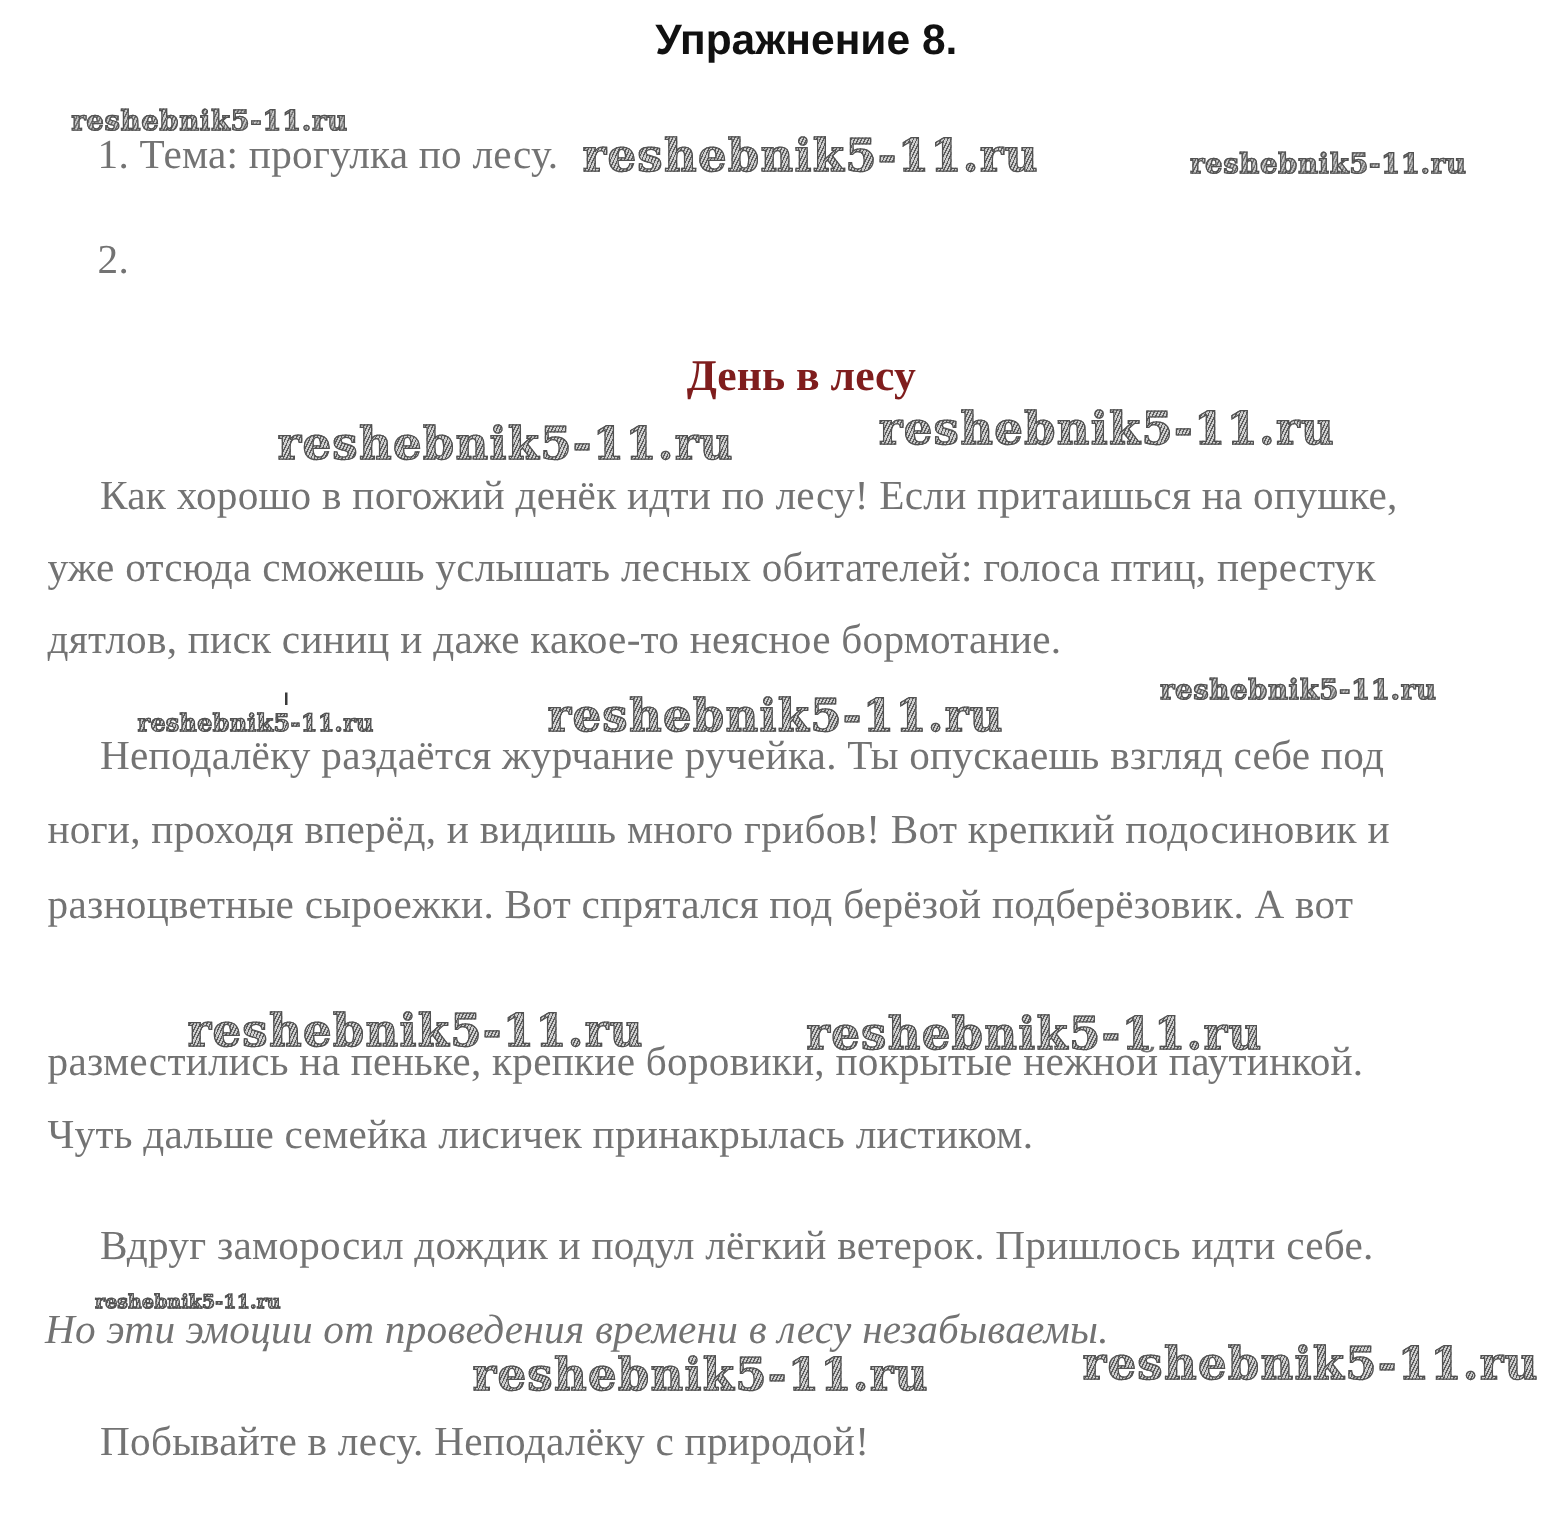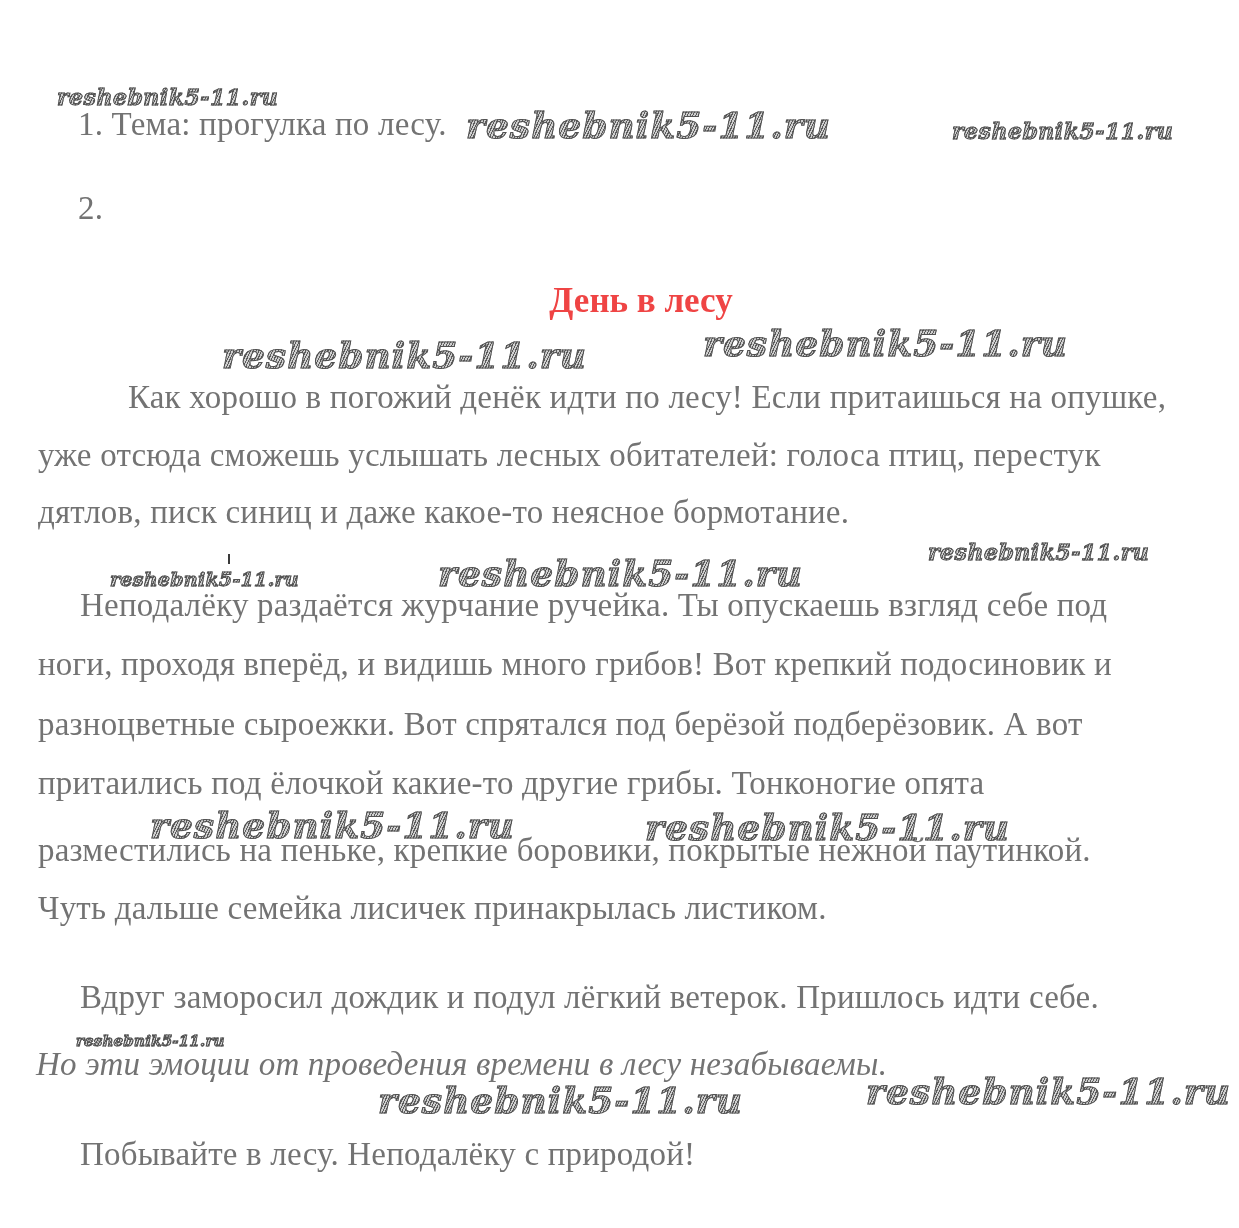--- a/index.html
+++ b/index.html
@@ -25,34 +25,34 @@
   }
   .essay-title {
     position: absolute;
     top: 281px;
     left: 641px;
     transform: translateX(-50%);
     font-family: "Liberation Serif", serif;
     font-weight: 700;
     font-size: 35px;
     white-space: nowrap;
-    color: #ef4444;
+    color: #7f1d1d;
   }
   .line {
     position: absolute;
     font-size: 33px;
     letter-spacing: 0.2px;
     white-space: nowrap;
     color: #737373;
   }
   
   .pos-item1 { left: 78px;  top: 106px; }
   .pos-item2 { left: 78px;  top: 190px; }
   
-  .pos-p1-l1 { left: 80px;  top: 379px; margin-left: 48px; }
+  .pos-p1-l1 { left: 80px;  top: 379px; }
   .pos-p1-l2 { left: 38px;  top: 437px; }
   .pos-p1-l3 { left: 38px;  top: 494px; }
   
   .pos-p2-l1 { left: 80px;  top: 587px; }
   .pos-p2-l2 { left: 38px;  top: 646px; }
   .pos-p2-l3 { left: 38px;  top: 706px; }
   .pos-p2-l4 { left: 38px;  top: 765px; }
   .pos-p2-l5 { left: 38px;  top: 832px; }
   .pos-p2-l6 { left: 38px;  top: 890px; }
   
@@ -87,41 +87,41 @@
   .wm-xxs { font-size: 15px; letter-spacing: 0.2px; }
 
   .stray-tick {
     position: absolute;
     left: 228px;
     top: 554px;
     width: 2px;
     height: 10px;
     background: #3a3a3a;
   }
-  #wm-layer { position: absolute; inset: 0; font-style: italic; }
+  #wm-layer { position: absolute; inset: 0; }
 </style>
 </head>
 <body>
 
 <div class="page">
 
+  <div class="exercise-title">Упражнение 8.</div>
 
   <div class="line pos-item1">1. Тема: прогулка по лесу.</div>
   <div class="line pos-item2">2.</div>
 
   <div class="essay-title">День в лесу</div>
 
   <div class="line pos-p1-l1">Как хорошо в погожий денёк идти по лесу! Если притаишься на опушке,</div>
   <div class="line pos-p1-l3">дятлов, писк синиц и даже какое-то неясное бормотание.</div>
   <div class="line pos-p1-l2">уже отсюда сможешь услышать лесных обитателей: голоса птиц, перестук</div>
 
   <div class="line pos-p2-l1">Неподалёку раздаётся журчание ручейка. Ты опускаешь взгляд себе под</div>
   <div class="line pos-p2-l3">разноцветные сыроежки. Вот спрятался под берёзой подберёзовик. А вот</div>
   <div class="line pos-p2-l2">ноги, проходя вперёд, и видишь много грибов! Вот крепкий подосиновик и</div>
-  <div class="line pos-p2-l4">притаились под ёлочкой какие-то другие грибы. Тонконогие опята</div>
   <div class="line pos-p2-l5">разместились на пеньке, крепкие боровики, покрытые нежной паутинкой.</div>
   <div class="line pos-p2-l6">Чуть дальше семейка лисичек принакрылась листиком.</div>
 
   <div class="line pos-p3-l1">Вдруг заморосил дождик и подул лёгкий ветерок. Пришлось идти себе.</div>
   <div class="line pos-p3-l2">Но эти эмоции от проведения времени в лесу незабываемы.</div>
 
   <div class="line pos-p4-l1">Побывайте в лесу. Неподалёку с природой!</div>
 
   <div class="stray-tick"></div>
 

